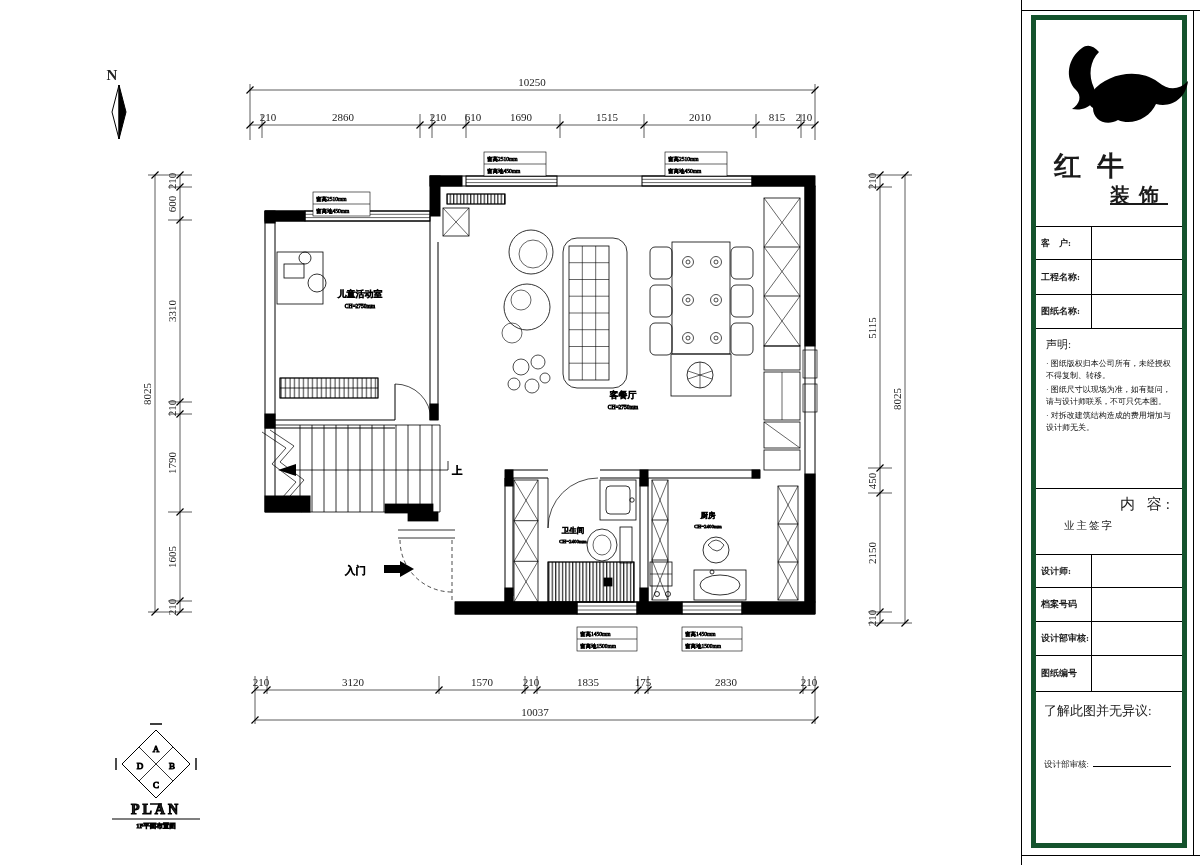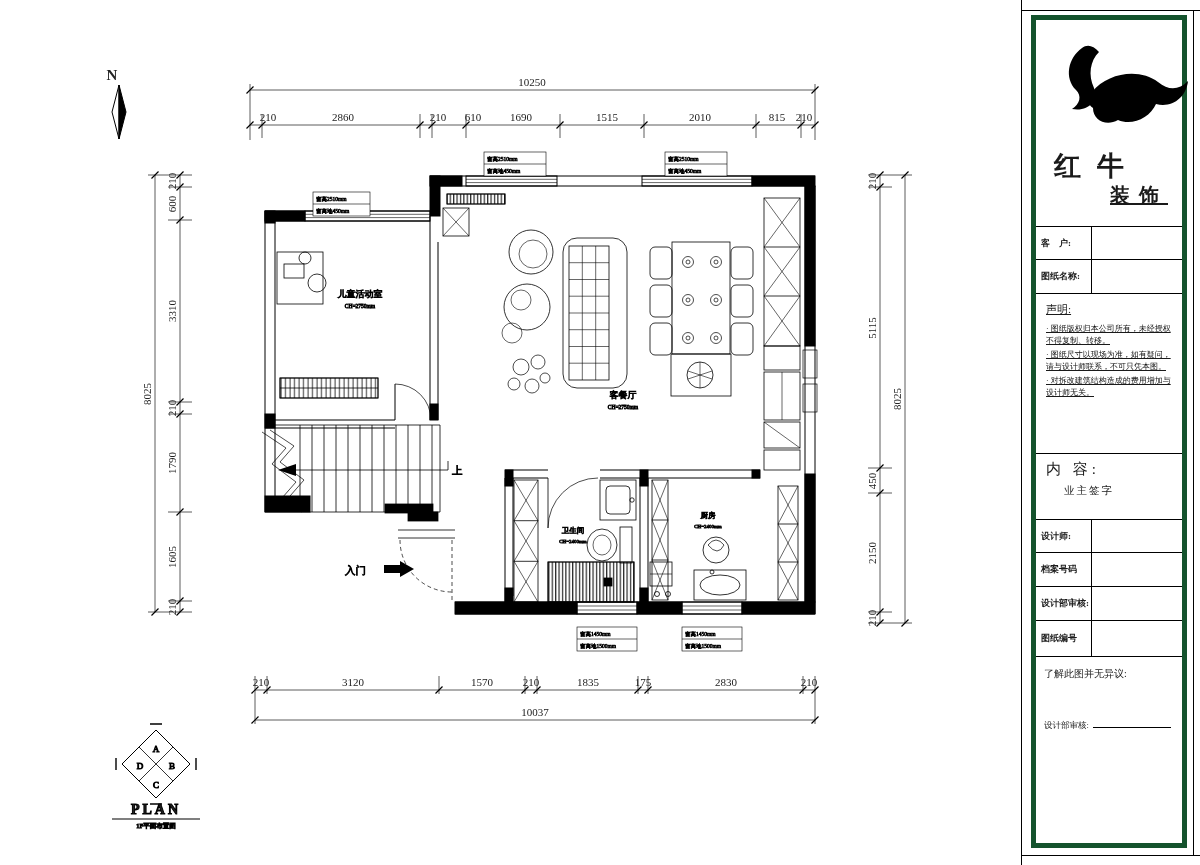--- a/index.html
+++ b/index.html
@@ -24,28 +24,28 @@
   .panel .right-rule{position:absolute;right:6px;top:10px;bottom:9px;border-right:1px solid #000;}
   .titlebox{position:absolute;left:9px;top:15px;width:156px;height:833px;border:5px solid #14532d;
             display:flex;flex-direction:column;box-sizing:border-box;background:#fff;}
   .cell{border-bottom:1px solid #000;box-sizing:border-box;position:relative;flex:none;}
   .logo-cell{height:207px;}
   .brand1{position:absolute;left:18px;top:128px;font-size:27px;letter-spacing:16px;font-weight:bold;}
   .brand2{position:absolute;left:74px;top:162px;font-size:20px;letter-spacing:9px;font-weight:bold;text-decoration:underline;}
   .frow{display:flex;font-weight:bold;}
   .frow .lab{width:56px;border-right:1px solid #000;font-size:9px;display:flex;align-items:center;padding-left:5px;box-sizing:border-box;}
   .frow.h33{height:33px}.frow.h34{height:34px}.frow.h35{height:35px}.frow.h36{height:36px}
-  .statement{height:160px;padding:8px 8px 0 10px;text-decoration:underline;}
+  .statement{height:160px;padding:8px 8px 0 10px;}
   .statement .st-title{font-size:11px;margin-bottom:6px;}
   .statement .st-item{font-size:8px;line-height:1.45;margin-bottom:3px;color:#111;}
   .content-cell{height:66px;padding:6px 8px 0 10px;}
-  .content-cell .ct-lab{font-size:15px;letter-spacing:4px;}
+  .content-cell .ct-lab{font-size:15px;letter-spacing:4px;text-align:right;}
   .content-cell .ct-val{font-size:10.5px;margin:5px 0 0 18px;letter-spacing:2px;}
   .footer-cell{border-bottom:none;flex:1;padding:10px 8px 0 8px;}
-  .footer-cell .fnote{font-size:10px;}
+  .footer-cell .fnote{font-size:13px;}
   .footer-cell .fsign{font-size:8.5px;margin-top:36px;}
   .sigline{display:inline-block;width:78px;border-bottom:1px solid #000;height:10px;margin-left:4px;}
 </style>
 </head>
 <body>
 
 <div class="sheet">
 
 <svg width="1020" height="865" viewBox="0 0 1020 865">
   <defs>
@@ -434,20 +434,24 @@
         <path d="M56,62 C72,42 104,38 122,52 C133,61 143,60 152,51 C150,68 136,78 120,74 C114,88 96,96 82,90 C70,97 57,90 57,78 C51,74 52,68 56,62 Z" fill="#000"></path>
       </svg>
       <div class="brand1">红牛</div>
       <div class="brand2">装饰</div>
     </div>
 
     <div class="cell frow h33">
       <div class="lab">客　户:</div>
       <div></div>
     </div>
+    <div class="cell frow h35">
+      <div class="lab">工程名称:</div>
+      <div></div>
+    </div>
     <div class="cell frow h34">
       <div class="lab">图纸名称:</div>
       <div></div>
     </div>
 
     <div class="cell statement">
       <div class="st-title">声明:</div>
       <div class="st-item">· 图纸版权归本公司所有，未经授权不得复制、转移。</div>
       <div class="st-item">· 图纸尺寸以现场为准，如有疑问，请与设计师联系，不可只凭本图。</div>
       <div class="st-item">· 对拆改建筑结构造成的费用增加与设计师无关。</div>

